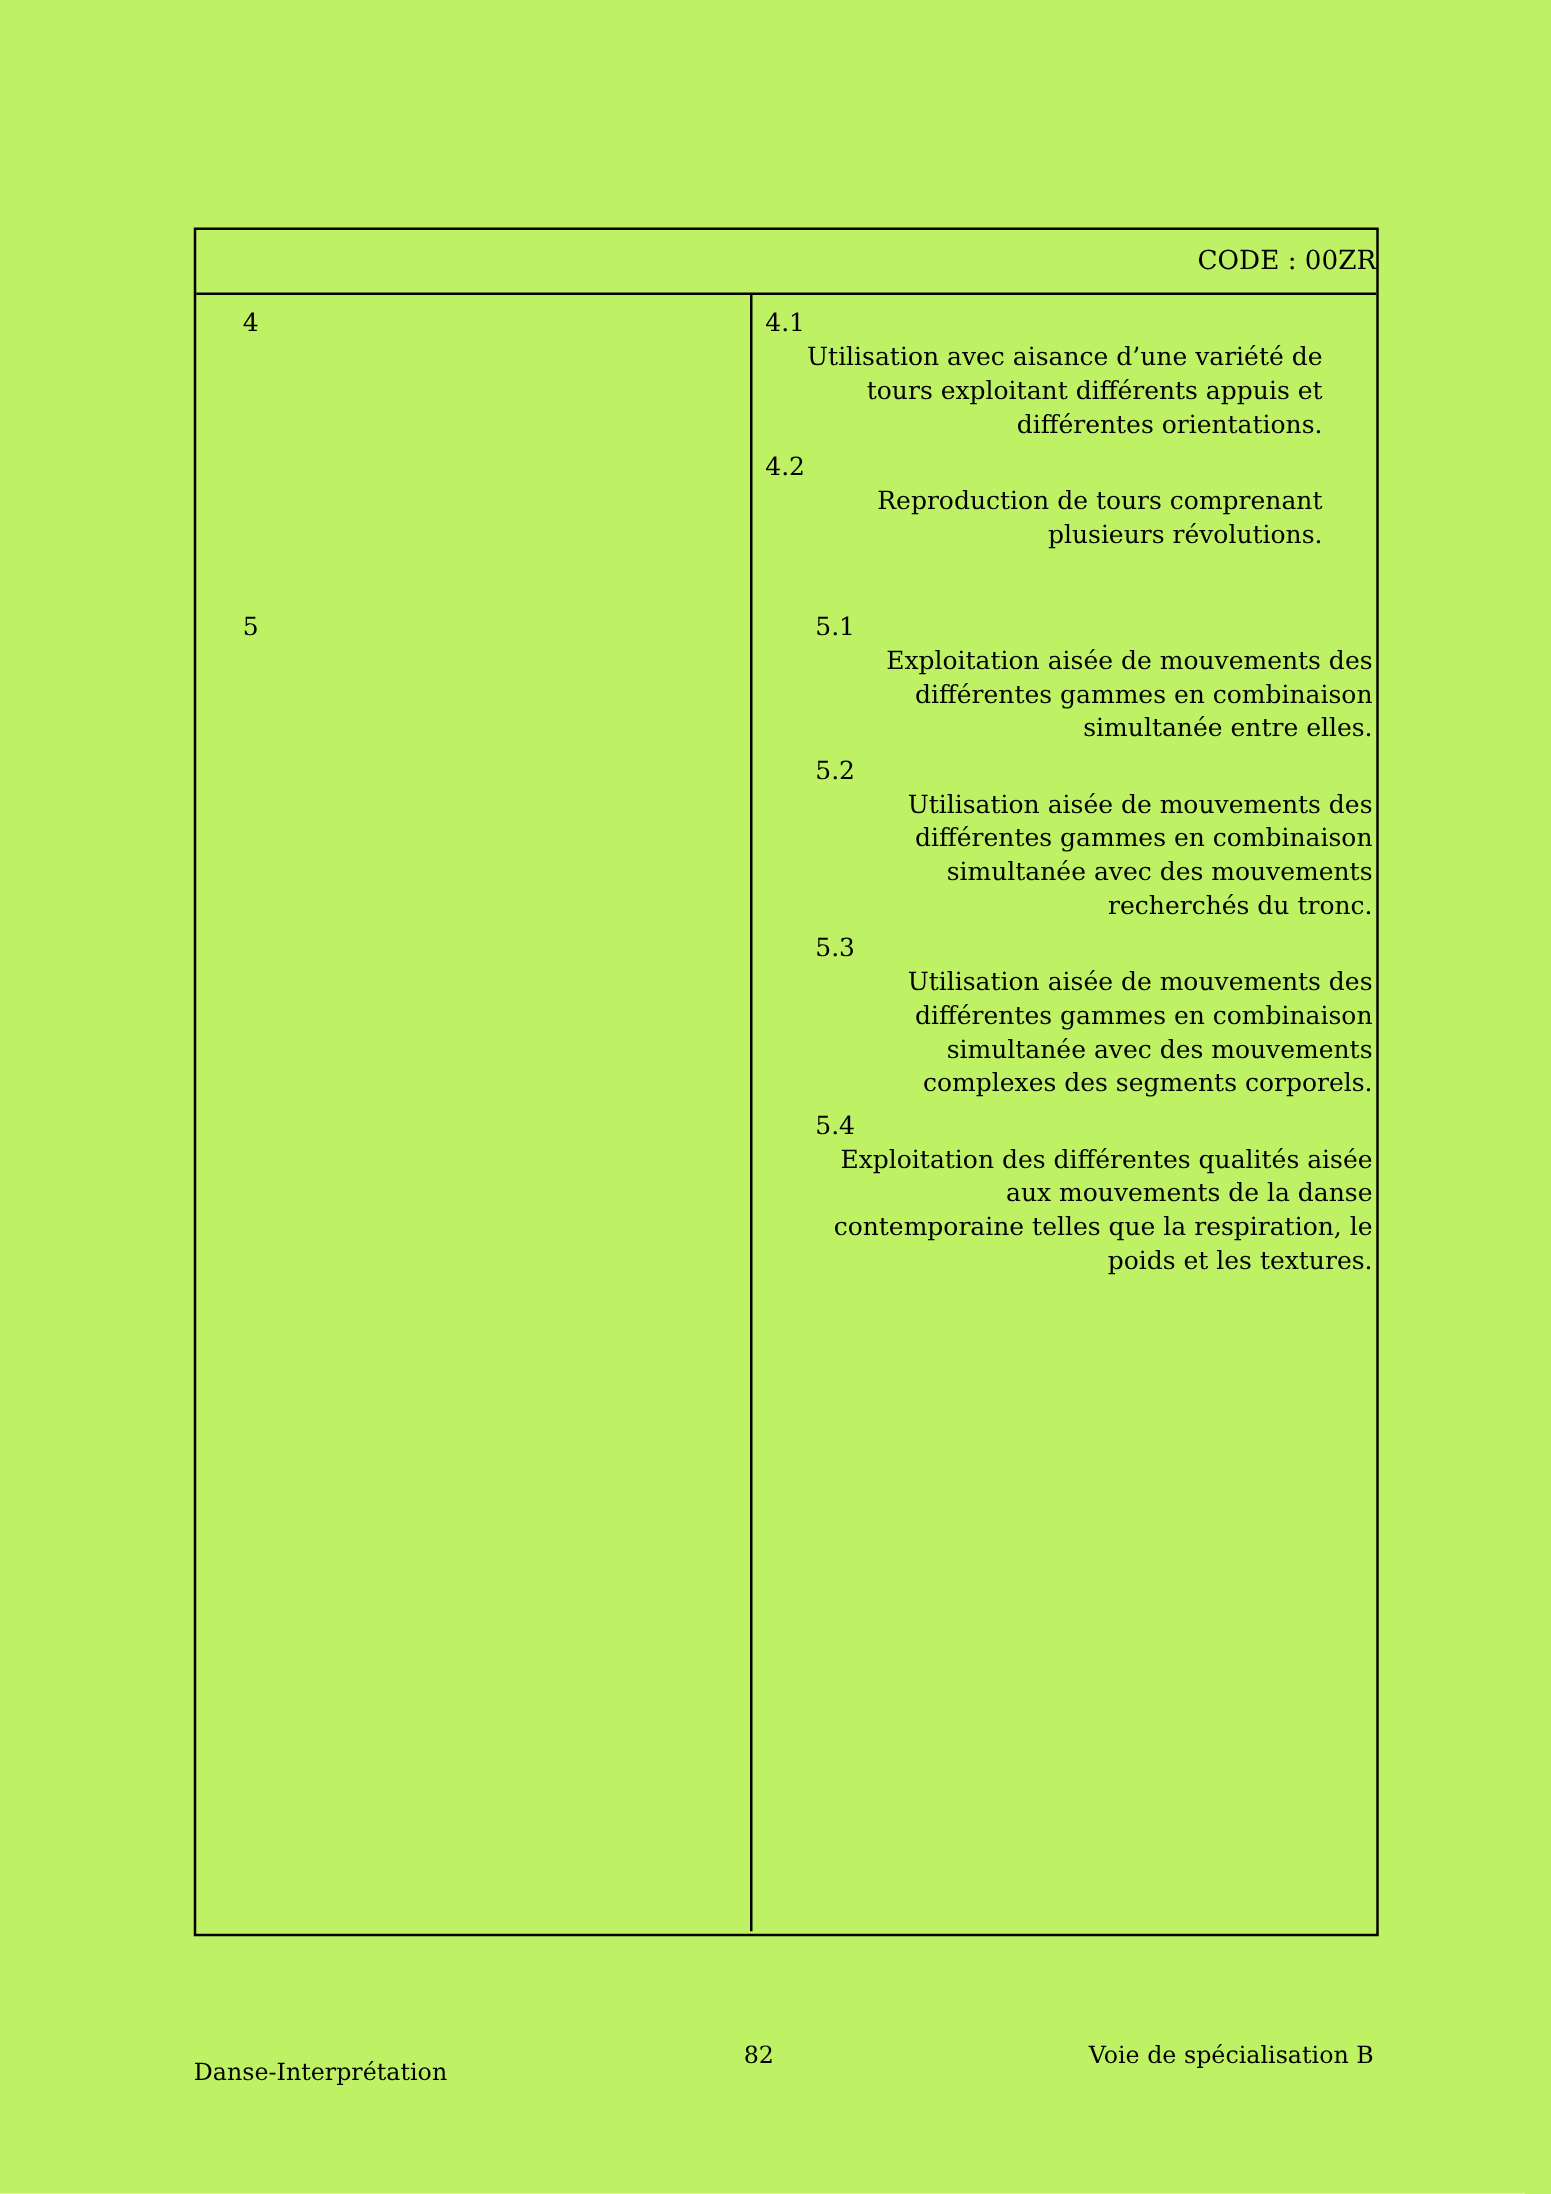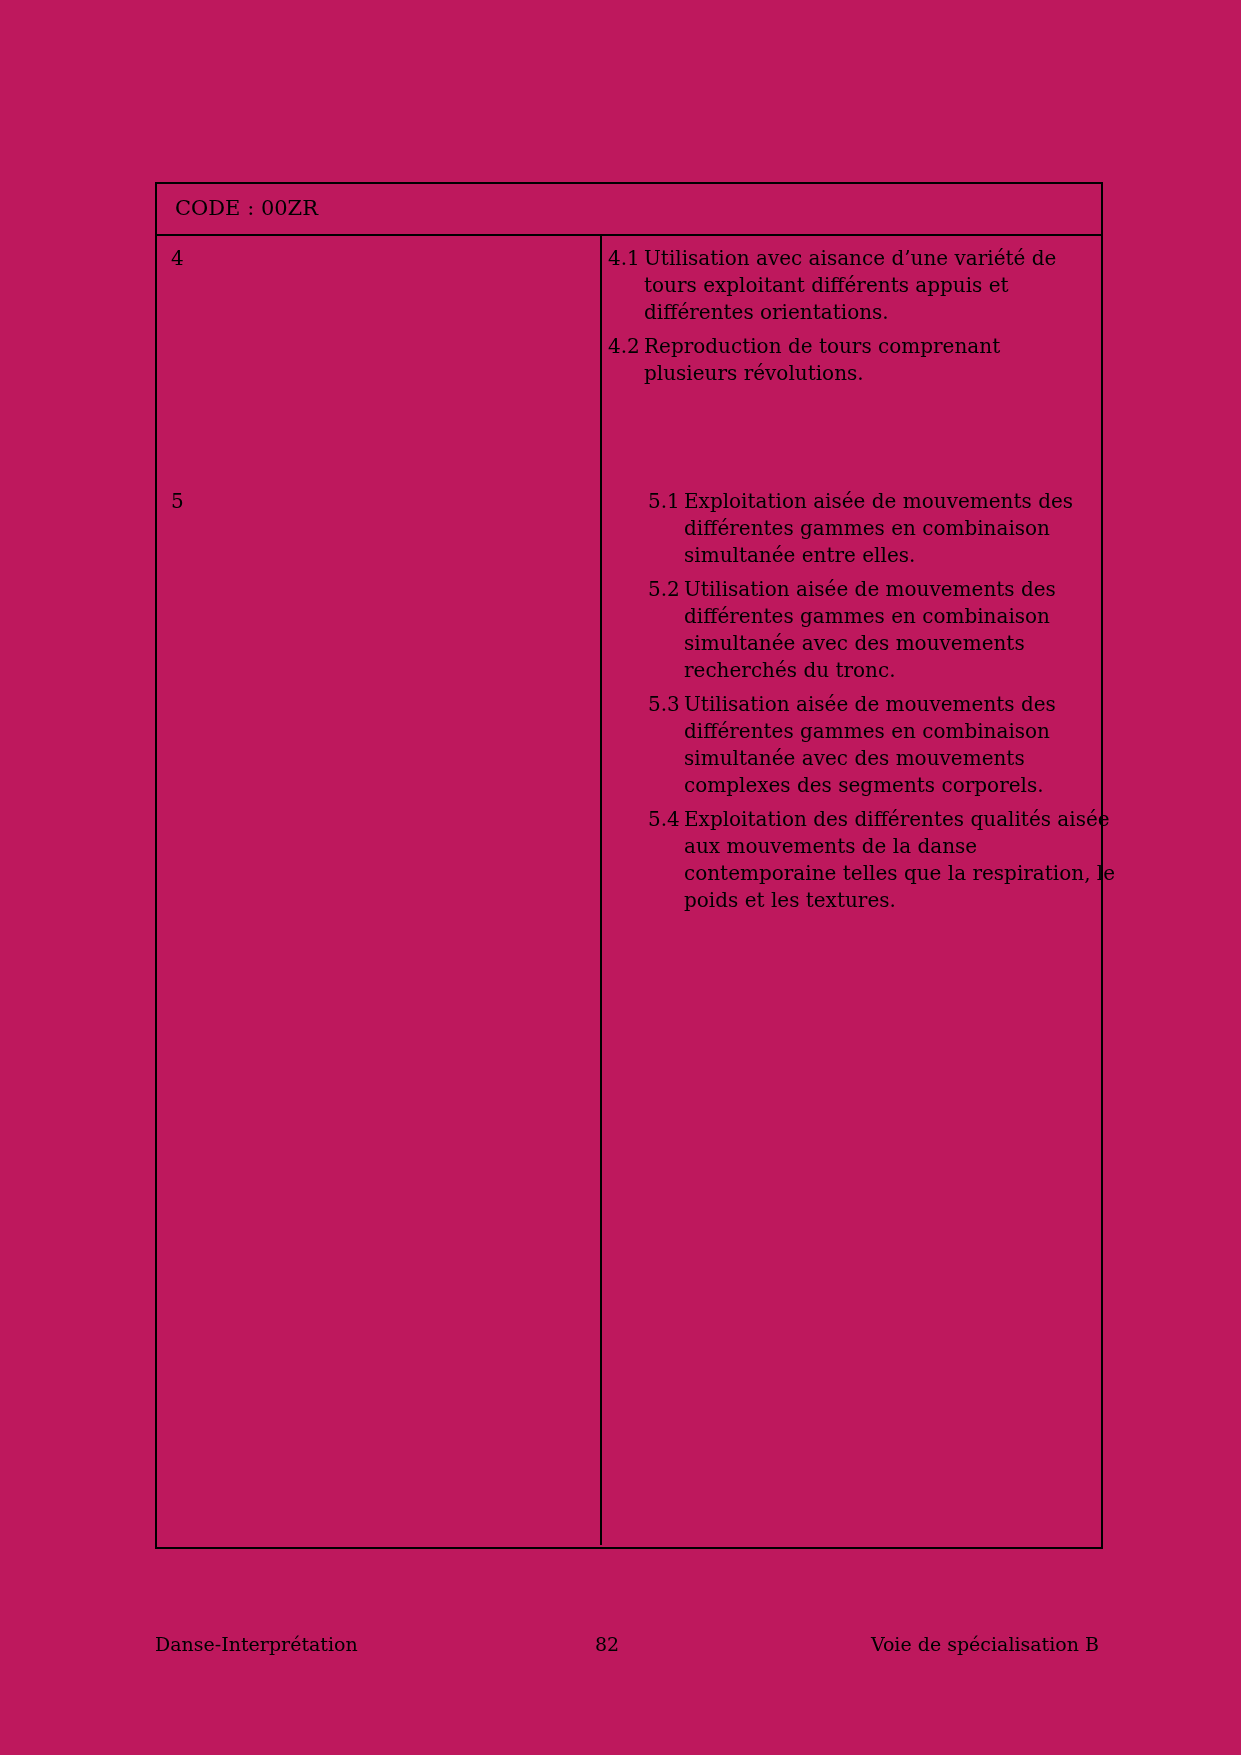--- a/index.html
+++ b/index.html
@@ -1,22 +1,23 @@
 <!DOCTYPE html>
 <html><head>
 <meta charset="utf-8">
 <style>
   html,body{margin:0;padding:0;background:#ffffff;}
   .page{
     position:relative;
     width:1241px;height:1755px;
-    background:#be185d;
+    background:#bef264;
     font-family:"DejaVu Serif", serif;
     color:#000000;
     overflow:hidden;
+    text-align:right;
   }
   .doc-table{
     position:absolute;
     left:155px;top:182px;
     width:944px;height:1363px;
     border:2px solid #000000;
   }
   .header-row{
     height:50px;
     border-bottom:2px solid #000000;
@@ -62,31 +63,32 @@
     width:100%;
   }
   .crit-group-4{top:9px;}
   .crit-group-5{top:252px;padding-left:40px;}
   .crit{
     display:flex;
     padding-left:6px;
     margin-bottom:7px;
     font-size:20px;
     line-height:27px;
+    flex-direction:column;
   }
   .cnum{width:36px;flex-shrink:0;}
   .ctext{width:450px;white-space:pre-line;}
   .footer{
     position:absolute;
     left:155px;top:1631px;
     width:944px;height:30px;
     font-size:19px;
     line-height:27px;
   }
-  .footer-left{position:absolute;left:0;top:0;}
+  .footer-left{position:absolute;left:0;top:14px;}
   .footer-center{position:absolute;left:440px;top:0;}
   .footer-right{position:absolute;right:0;top:0;}
 </style>
 </head>
 <body>
 
 <div class="page">
 
   <div class="doc-table">
 

